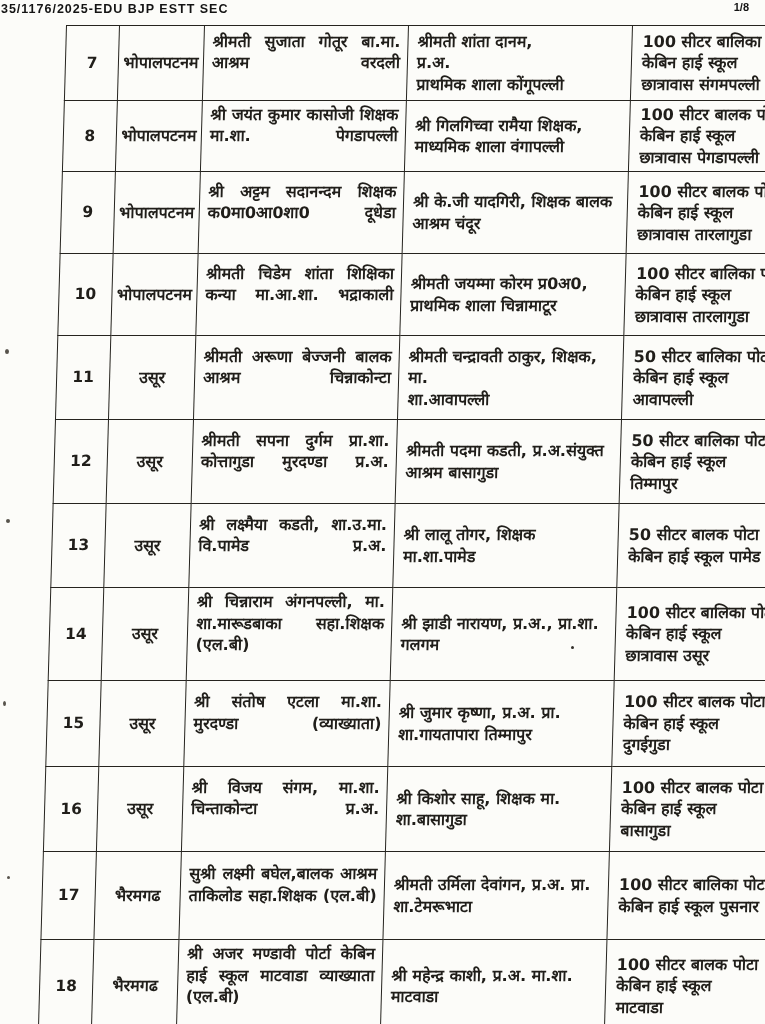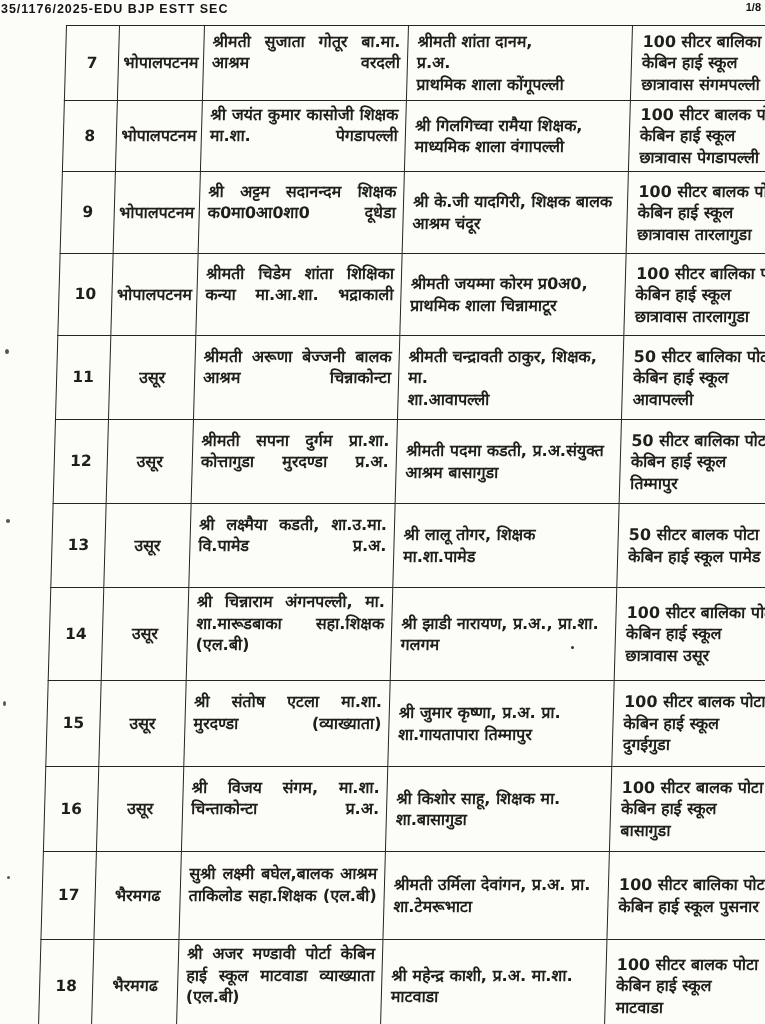--- a/index.html
+++ b/index.html
@@ -10,21 +10,21 @@
     color:#1d1c1a;
   }
   .page{position:absolute;inset:0;}
   .ref{
     position:absolute;left:-7px;top:2px;
     font-family:"Liberation Sans",sans-serif;
     font-size:12.5px;font-weight:bold;letter-spacing:1px;color:#141414;
     white-space:nowrap;
   }
   .pageno{
-    position:absolute;right:4px;top:1px;
+    position:absolute;right:16px;top:1px;
     font-family:"Liberation Sans",sans-serif;
     font-size:11px;font-weight:bold;color:#141414;
   }
   .table-wrap{
     position:absolute;left:66px;top:25px;width:690px;
     transform:skewX(-1.6deg);transform-origin:top left;
   }
   table{
     border-collapse:collapse;table-layout:fixed;width:688px;
     background:transparent;

